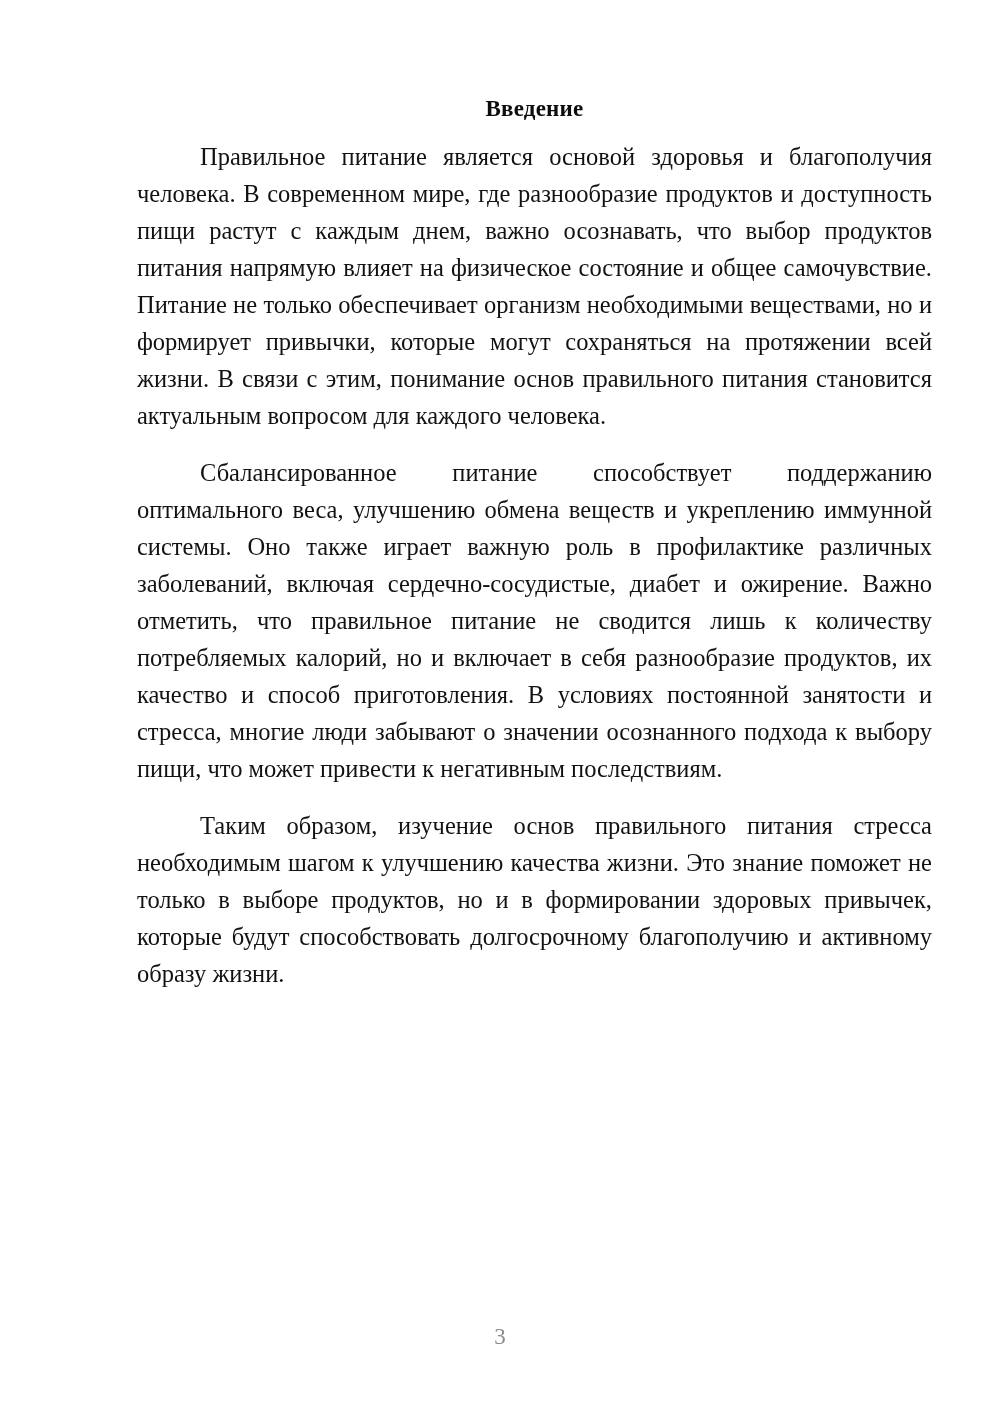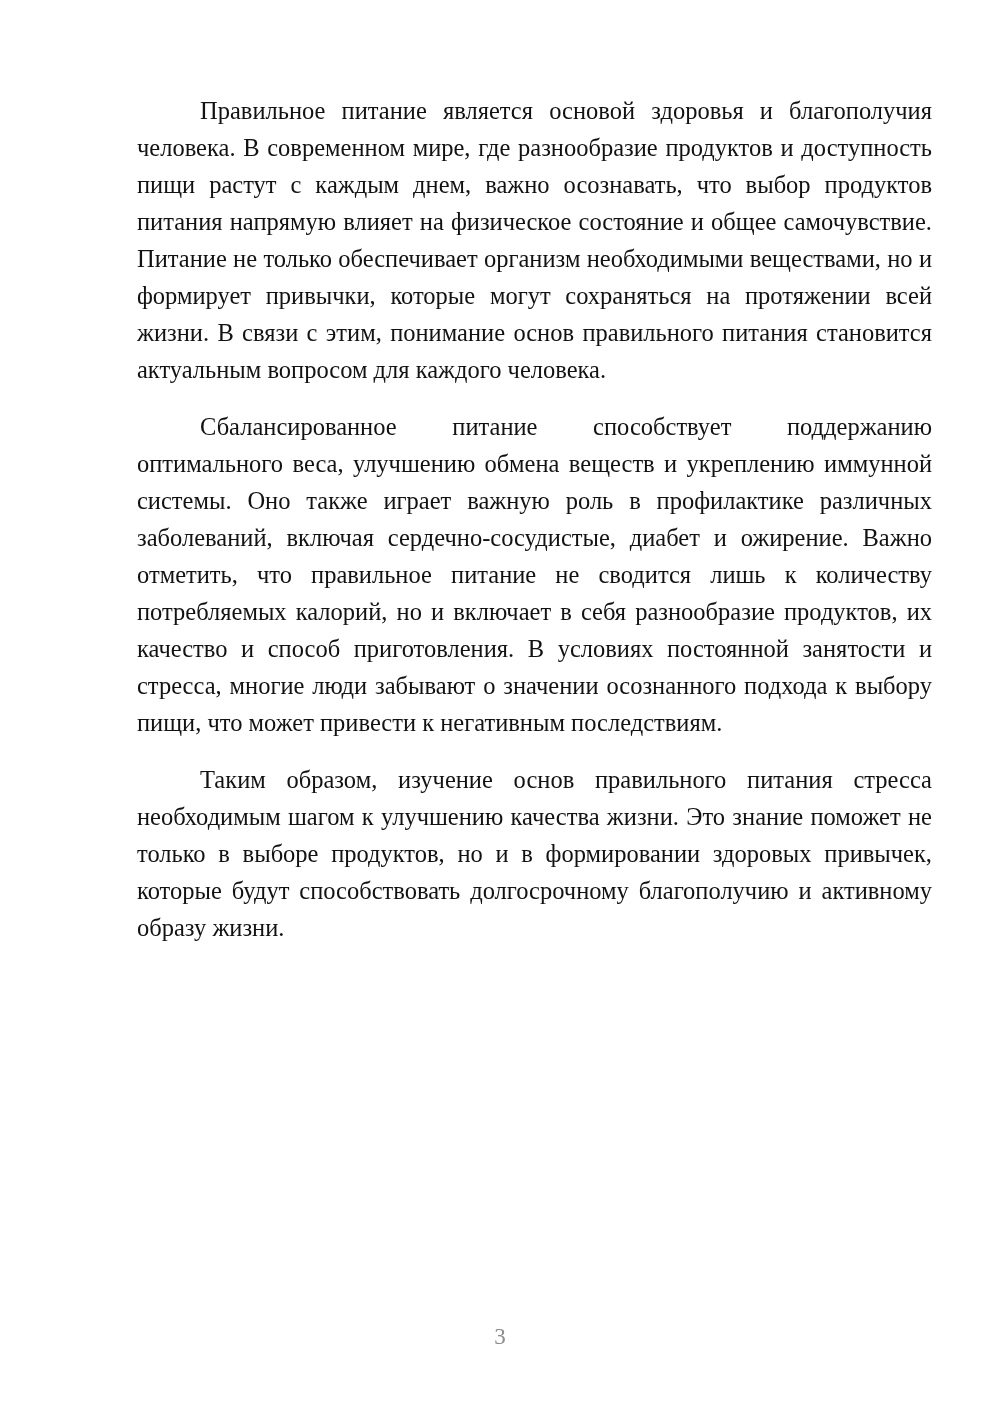--- a/index.html
+++ b/index.html
@@ -59,20 +59,21 @@
     font-family: "Liberation Serif", "DejaVu Serif", serif;
   }
 </style>
 </head>
 <body>
 
 <div class="page">
 
   <div class="content">
 
+    <h1 class="doc-title">Введение</h1>
 
     <p class="para">Правильное питание является основой здоровья и благополучия человека. В современном мире, где разнообразие продуктов и доступность пищи растут с каждым днем, важно осознавать, что выбор продуктов питания напрямую влияет на физическое состояние и общее самочувствие. Питание не только обеспечивает организм необходимыми веществами, но и формирует привычки, которые могут сохраняться на протяжении всей жизни. В связи с этим, понимание основ правильного питания становится актуальным вопросом для каждого человека.</p>
 
     <p class="para">Сбалансированное питание способствует поддержанию оптимального веса, улучшению обмена веществ и укреплению иммунной системы. Оно также играет важную роль в профилактике различных заболеваний, включая сердечно-сосудистые, диабет и ожирение. Важно отметить, что правильное питание не сводится лишь к количеству потребляемых калорий, но и включает в себя разнообразие продуктов, их качество и способ приготовления. В условиях постоянной занятости и стресса, многие люди забывают о значении осознанного подхода к выбору пищи, что может привести к негативным последствиям.</p>
 
     <p class="para">Таким образом, изучение основ правильного питания стресса необходимым шагом к улучшению качества жизни. Это знание поможет не только в выборе продуктов, но и в формировании здоровых привычек, которые будут способствовать долгосрочному благополучию и активному образу жизни.</p>
 
   </div>
 
   <div class="page-number">3</div>

